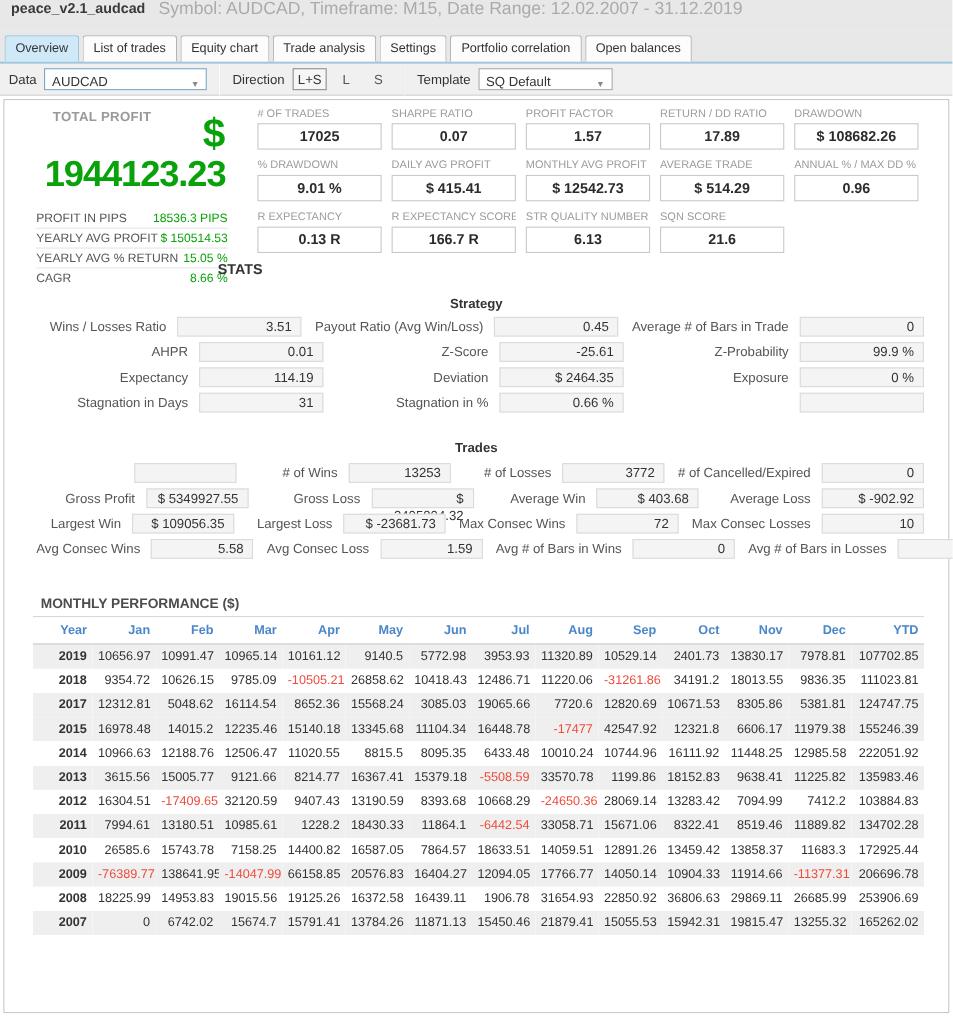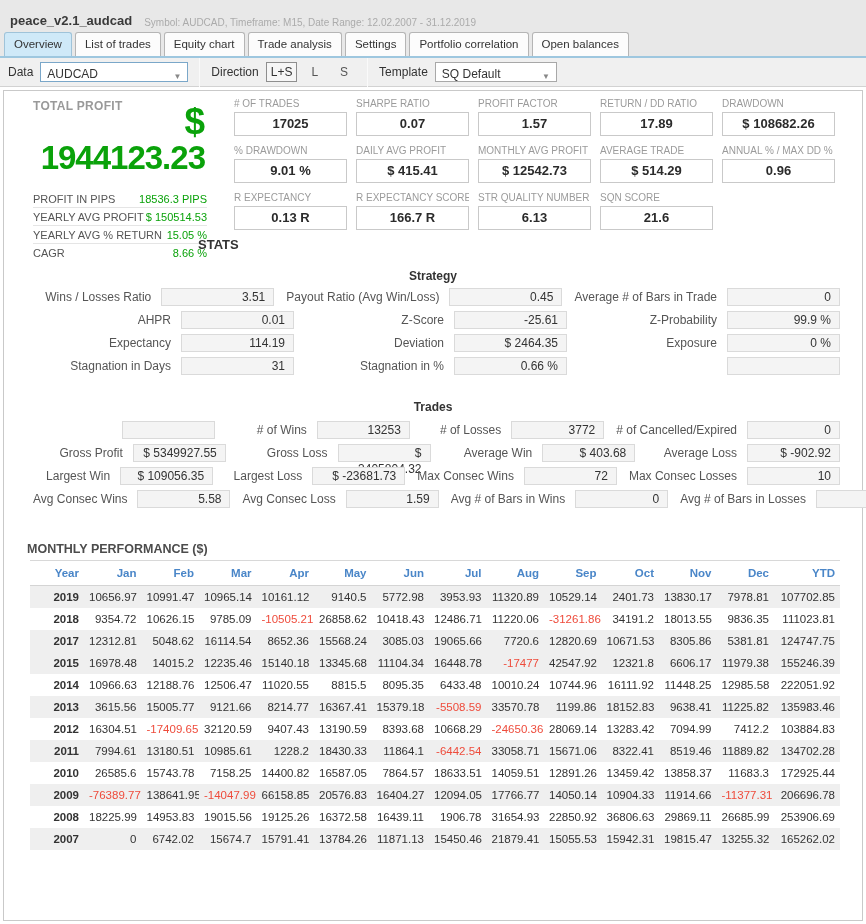--- a/index.html
+++ b/index.html
@@ -3,41 +3,41 @@
 <meta charset="utf-8">
 <style>
   * { box-sizing: border-box; }
   html,body { margin:0; padding:0; }
   body {
     width:866px; height:924px; position:relative;
     font-family:"Liberation Sans", sans-serif;
     font-size:12px; color:#333; background:#fff; overflow:hidden;
   }
   
-  .titlebar { height:28px; background:#e8e8e8; display:flex; align-items:flex-end; gap:12px; padding:0 10px; }
+  .titlebar { height:28px; background:#e8e8e8; display:flex; align-items:flex-start; gap:12px; padding:0 10px; }
   .title { font-weight:bold; font-size:13px; color:#3a3a3a; }
-  .subtitle { color:#ababab; font-size:10px; }
+  .subtitle { color:#ababab; font-size:16px; }
   
   .tabbar { background:#e8e8e8; display:flex; gap:3px; padding:4px 4px 0 4px; height:30px; align-items:flex-end; border-bottom:2px solid #9ec7df;text-align:center; }
   .tab { background:#fcfcfc; border:1px solid #b5b5b5; border-bottom:none; border-radius:3px 3px 0 0;
          padding:5px 9px 6px; font-size:11.5px; color:#333; cursor:pointer; white-space:nowrap; }
   .tab.active { background:#cfe9f8; border-color:#9fc3d9; }
   
   .toolbar { background:#f0f0f0; border-bottom:1px solid #d2d2d2; height:29px; display:flex; align-items:center; padding:0 8px; gap:7px; }
   .tb-label { color:#333; white-space:nowrap; }
   .select { background:#fff; border:1px solid #a8a8a8; height:20px; display:flex; align-items:flex-end; justify-content:space-between; padding:0 6px; cursor:pointer; }
   .select .chev { color:#888; font-size:8px; margin-left:6px; }
   #data-select { width:148px; border-color:#7aa7c9; }
   #template-select { width:122px; }
   .tb-div { width:1px; height:29px; background:#d0d0d0; border-right:1px solid #fafafa; margin:0 4px; }
   .dir-btn { padding:2px 8px; color:#555; cursor:pointer; }
   .dir-btn.selected { border:1px solid #8e8e8e; background:#f6f6f6; color:#333; padding:2px 4px; }
   
   .panel { position:absolute; left:3px; top:90px; width:860px; height:831px; background:#fff; border:1px solid #c9c9c9; }
-  .total-label { position:absolute; left:29px; top:8px; color:#999; font-weight:bold; letter-spacing:.3px; }
+  .total-label { position:absolute; left:44px; top:8px; color:#999; font-weight:bold; letter-spacing:.3px; }
   .big { position:absolute; left:29px; top:12px; width:172px; text-align:right; color:var(--green); font-weight:bold; }
   .big .cur { font-size:37px; line-height:38px; }
   .big .amount { font-size:33px; line-height:34px; letter-spacing:-1px; white-space:nowrap; }
   .summary { position:absolute; left:29px; top:99px; width:174px; }
   .srow { display:flex; justify-content:space-between; padding:3px 0 2px; border-bottom:1px solid #e5e5e5; font-size:11px; height:18px; }
   .srow:last-child { border-bottom:none; }
   .srow .lab { color:#555; }
   .srow .val { color:var(--green); }
   
   .stat-grid { position:absolute; left:230px; top:7px; display:grid; grid-template-columns:repeat(5,113px); column-gap:9px; row-gap:9px; }
@@ -52,21 +52,21 @@
   #strategy-rows { top:197px; }
   #trades-rows   { top:330px; }
   .lv-row { display:flex; margin-bottom:5px; }
   .lv-group { display:flex; flex:1; align-items:center; margin-right:12px; }
   .lv-group:last-child { margin-right:0; }
   .lv-label { flex:1; text-align:right; padding-right:10px; color:#555; white-space:nowrap; overflow:hidden; }
   .lv-box { border:1px solid #dadada; background:#f4f4f4; height:18px; line-height:16px; text-align:right; padding:0 8px; color:#333; font-size:12px; }
   .strategy-rows .lv-box { width:113px; }
   .trades-rows   .lv-box { width:93px; }
   
-  .monthly-title { position:absolute; left:23px; top:451px; font-weight:bold; font-size:12.5px; color:#4c4c4c; }
+  .monthly-title { position:absolute; left:33px; top:451px; font-weight:bold; font-size:12.5px; color:#4c4c4c; }
   .mtable { position:absolute; left:26px; top:469px; width:810px; border-collapse:collapse; font-size:11.5px; table-layout:fixed; }
   .mtable th { color:var(--blue); font-weight:bold; padding:6px 5px; border-top:1px solid #d8d8d8; border-bottom:1px solid #d4d4d4; text-align:right; }
   .mtable td { padding:5px; text-align:right; color:#333; white-space:nowrap; overflow:hidden; }
   .mtable td.year { font-weight:bold; }
   .mtable tr.alt { background:#efefef; }
   .mtable td.neg { color:var(--red); }
   :root { --green:#0aa20a; --red:#ee4b3b; --blue:#4a86c8; }
 </style>
 </head>
 <body>

